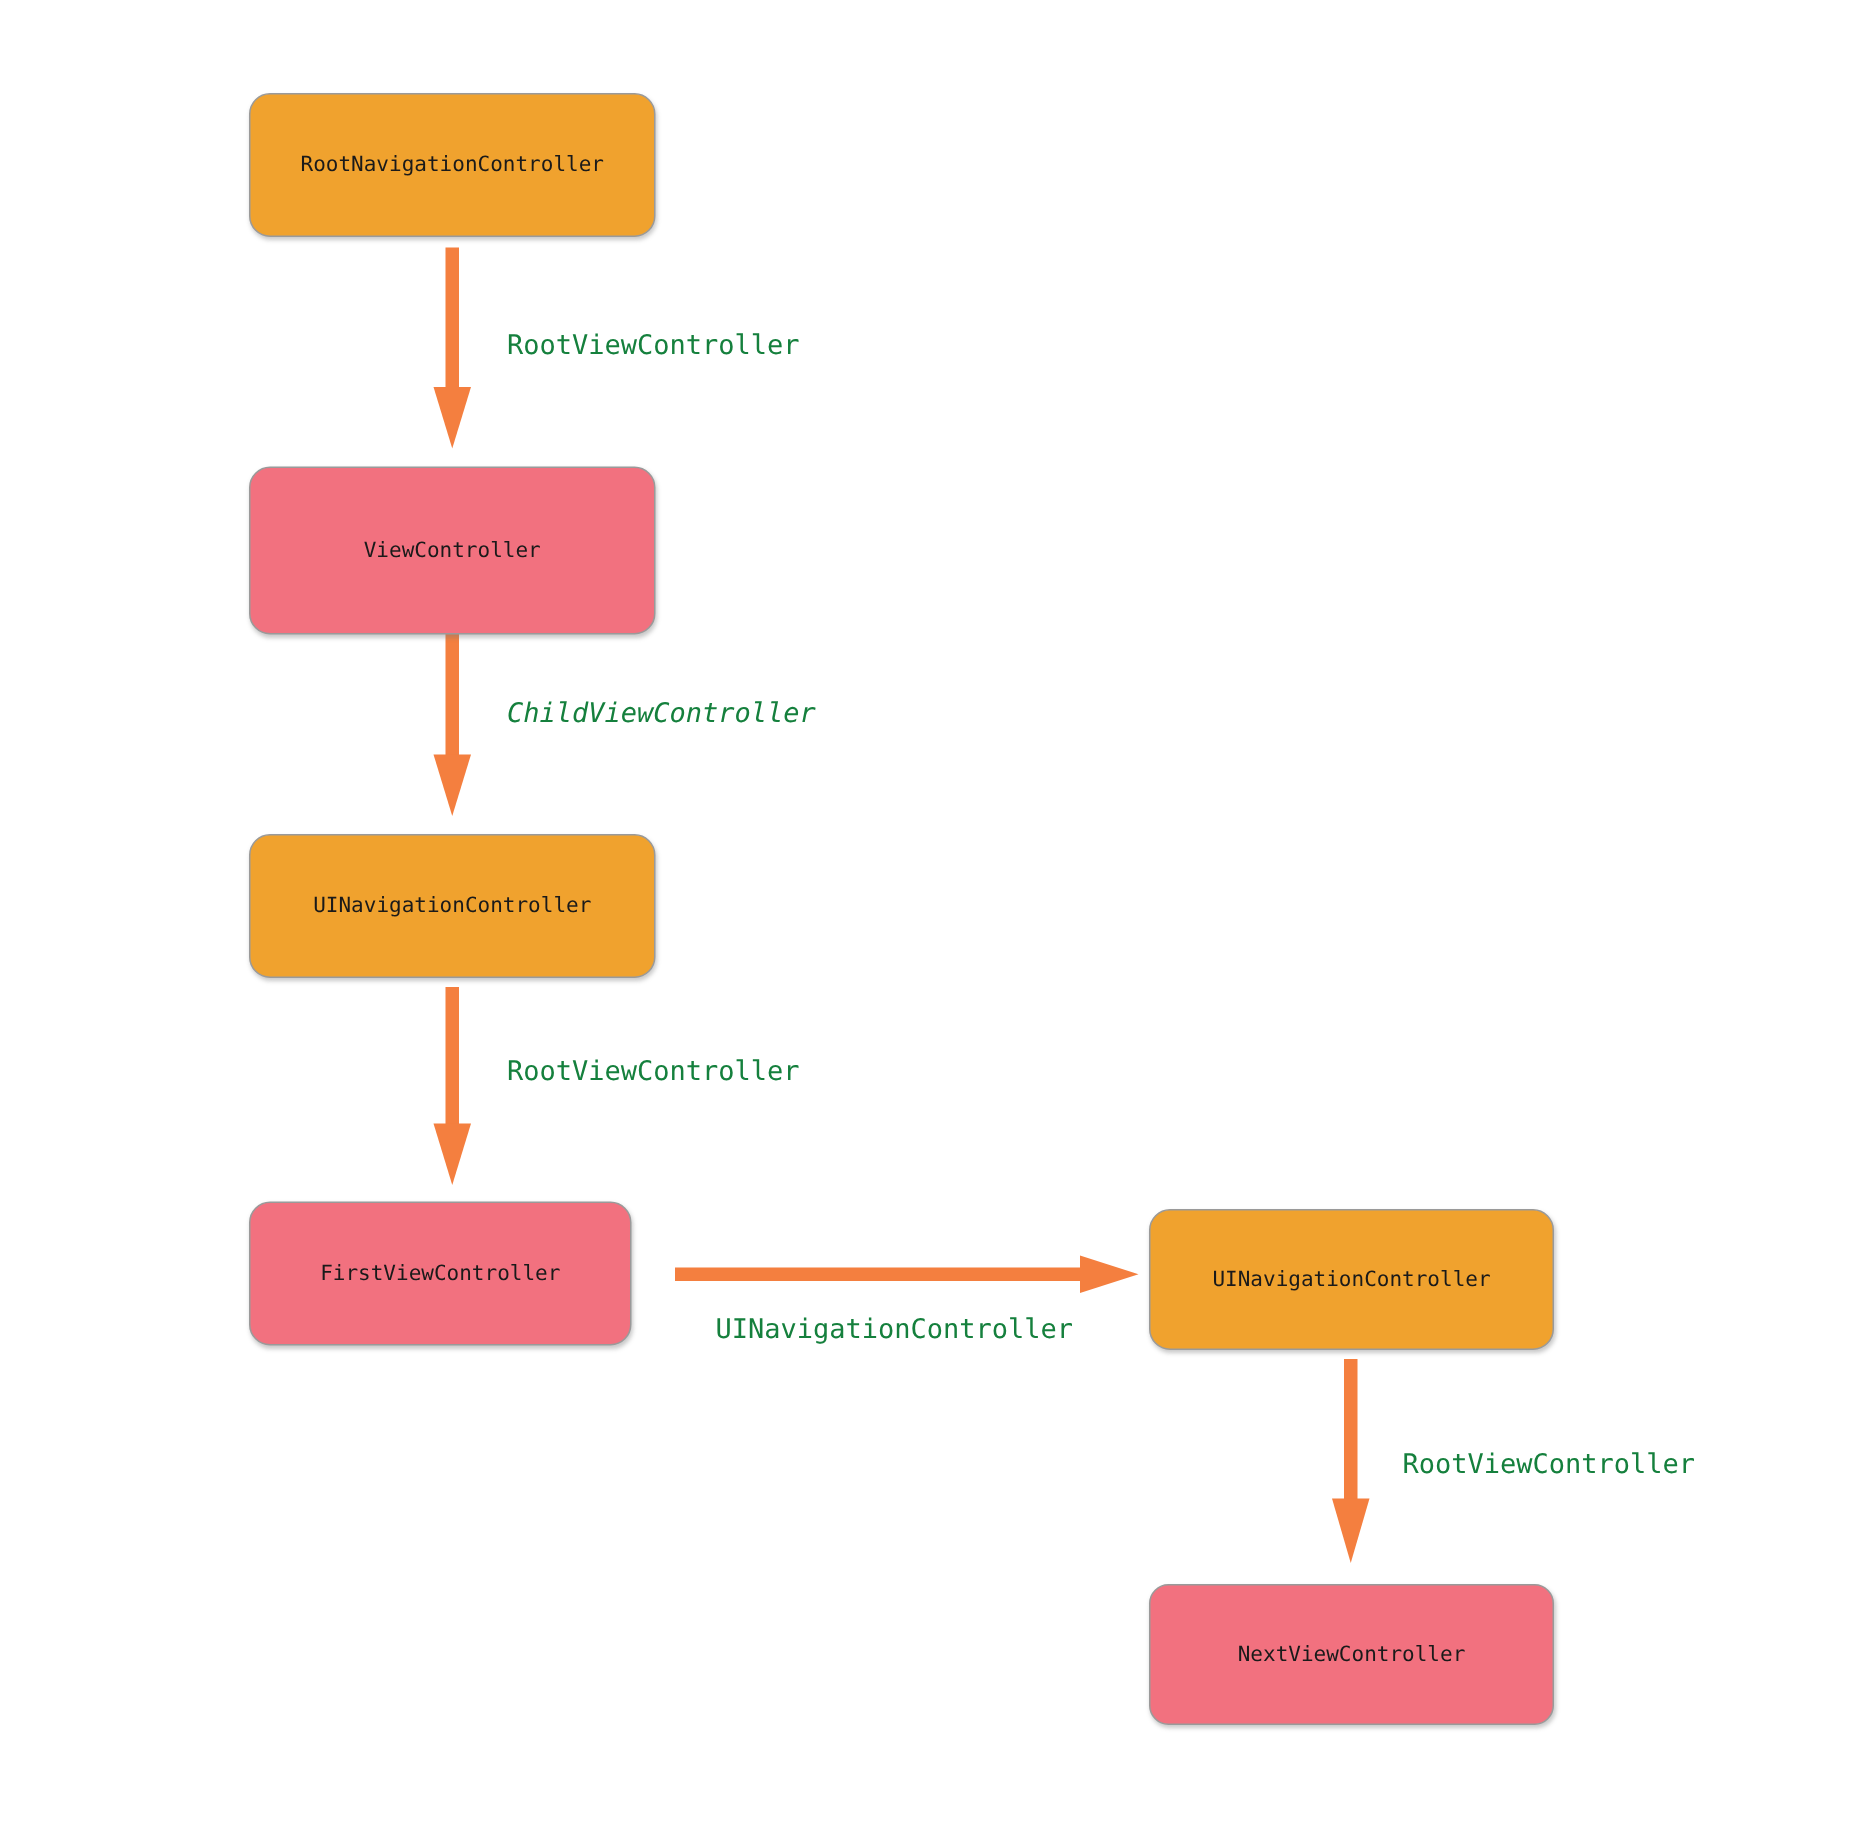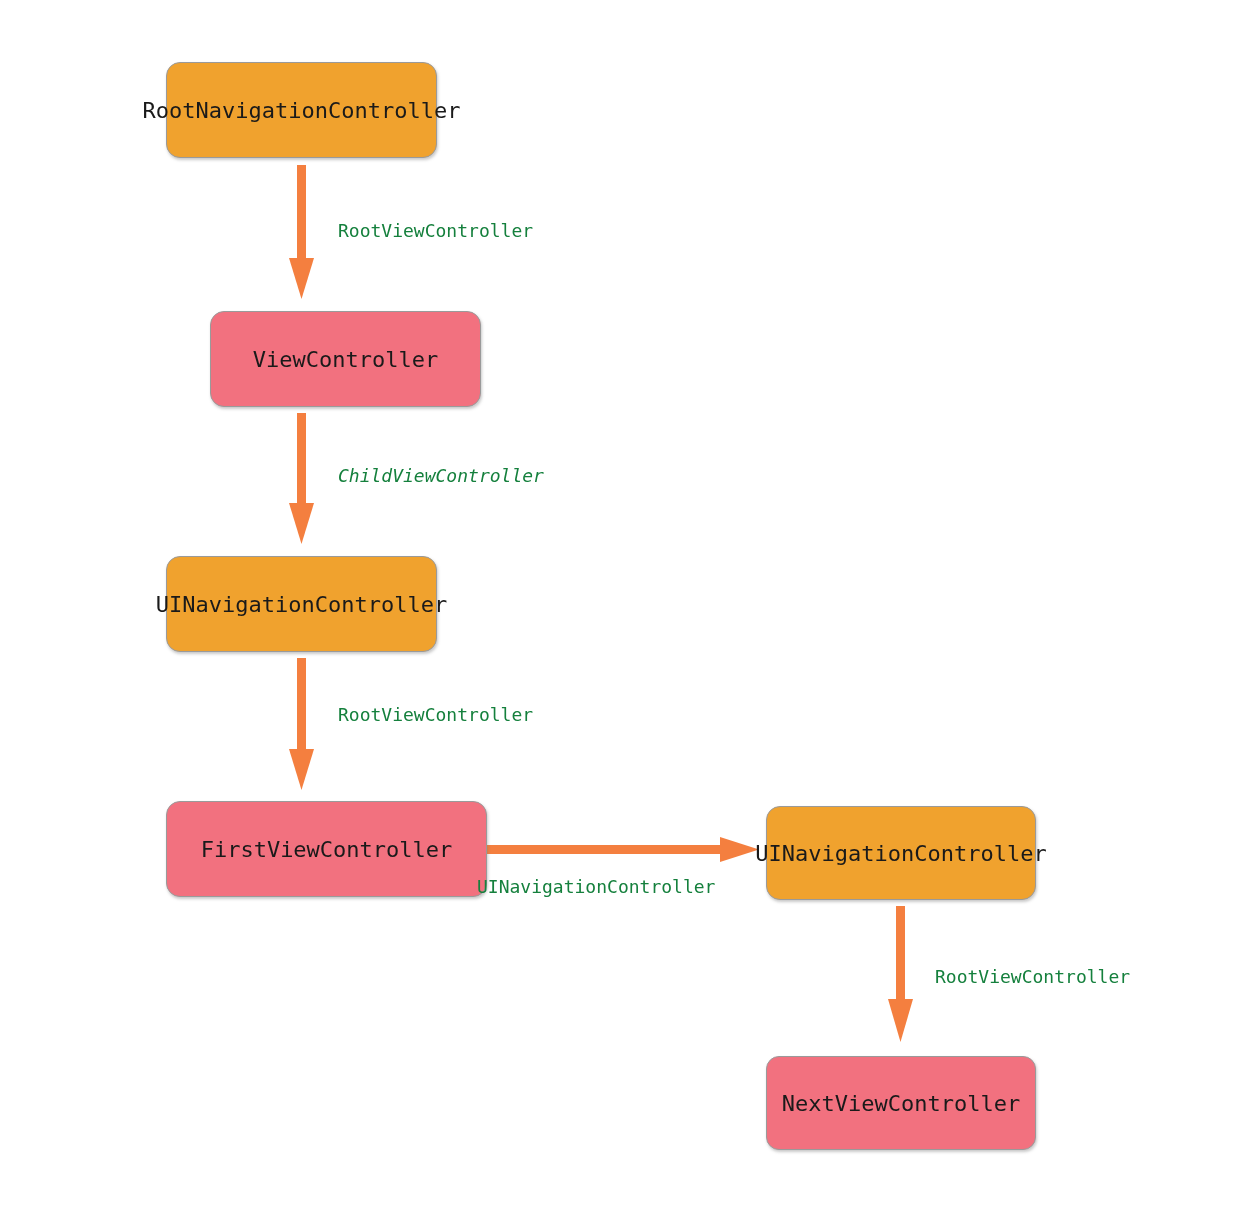--- a/index.html
+++ b/index.html
@@ -23,21 +23,21 @@
   
   .node {
     position: absolute;
     box-sizing: border-box;
     border: 1.5px solid #9a9a9a;
     border-radius: 14px;
     display: flex;
     align-items: center;
     justify-content: center;
     font-family: "DejaVu Sans Mono", "Liberation Mono", monospace;
-    font-size: 22px;
+    font-size: 14px;
     letter-spacing: 0px;
     color: #1a1a1a;
     text-align: center;
     box-shadow: 1px 2px 3px rgba(120,120,120,0.40);
     white-space: nowrap;
   }
   .node.orange { background: #F0A22E; }
   .node.pink   { background: #F2717F; }
 
   
@@ -90,29 +90,29 @@
     <g>
       <rect x="896" y="906" width="9" height="95" fill="#F47F3F"></rect>
       <polygon points="888,999 913,999 900.5,1042" fill="#F47F3F"></polygon>
     </g>
   </svg>
 
   <div class="node orange" style="left:166px; top:62px; width:271px; height:96px;">
     <span>RootNavigationController</span>
   </div>
 
-  <div class="node pink" style="left:166px; top:311px; width:271px; height:96px;margin-left:44px;">
+  <div class="node pink" style="left:166px; top:311px; width:271px; height:112px;">
     <span>ViewController</span>
   </div>
 
   <div class="node orange" style="left:166px; top:556px; width:271px; height:96px;">
     <span>UINavigationController</span>
   </div>
 
-  <div class="node pink" style="left:166px; top:801px; width:321px; height:96px;">
+  <div class="node pink" style="left:166px; top:801px; width:255px; height:96px;">
     <span>FirstViewController</span>
   </div>
 
   <div class="node orange" style="left:766px; top:806px; width:270px; height:94px;">
     <span>UINavigationController</span>
   </div>
 
   <div class="node pink" style="left:766px; top:1056px; width:270px; height:94px;border-radius:13px;">
     <span>NextViewController</span>
   </div>

